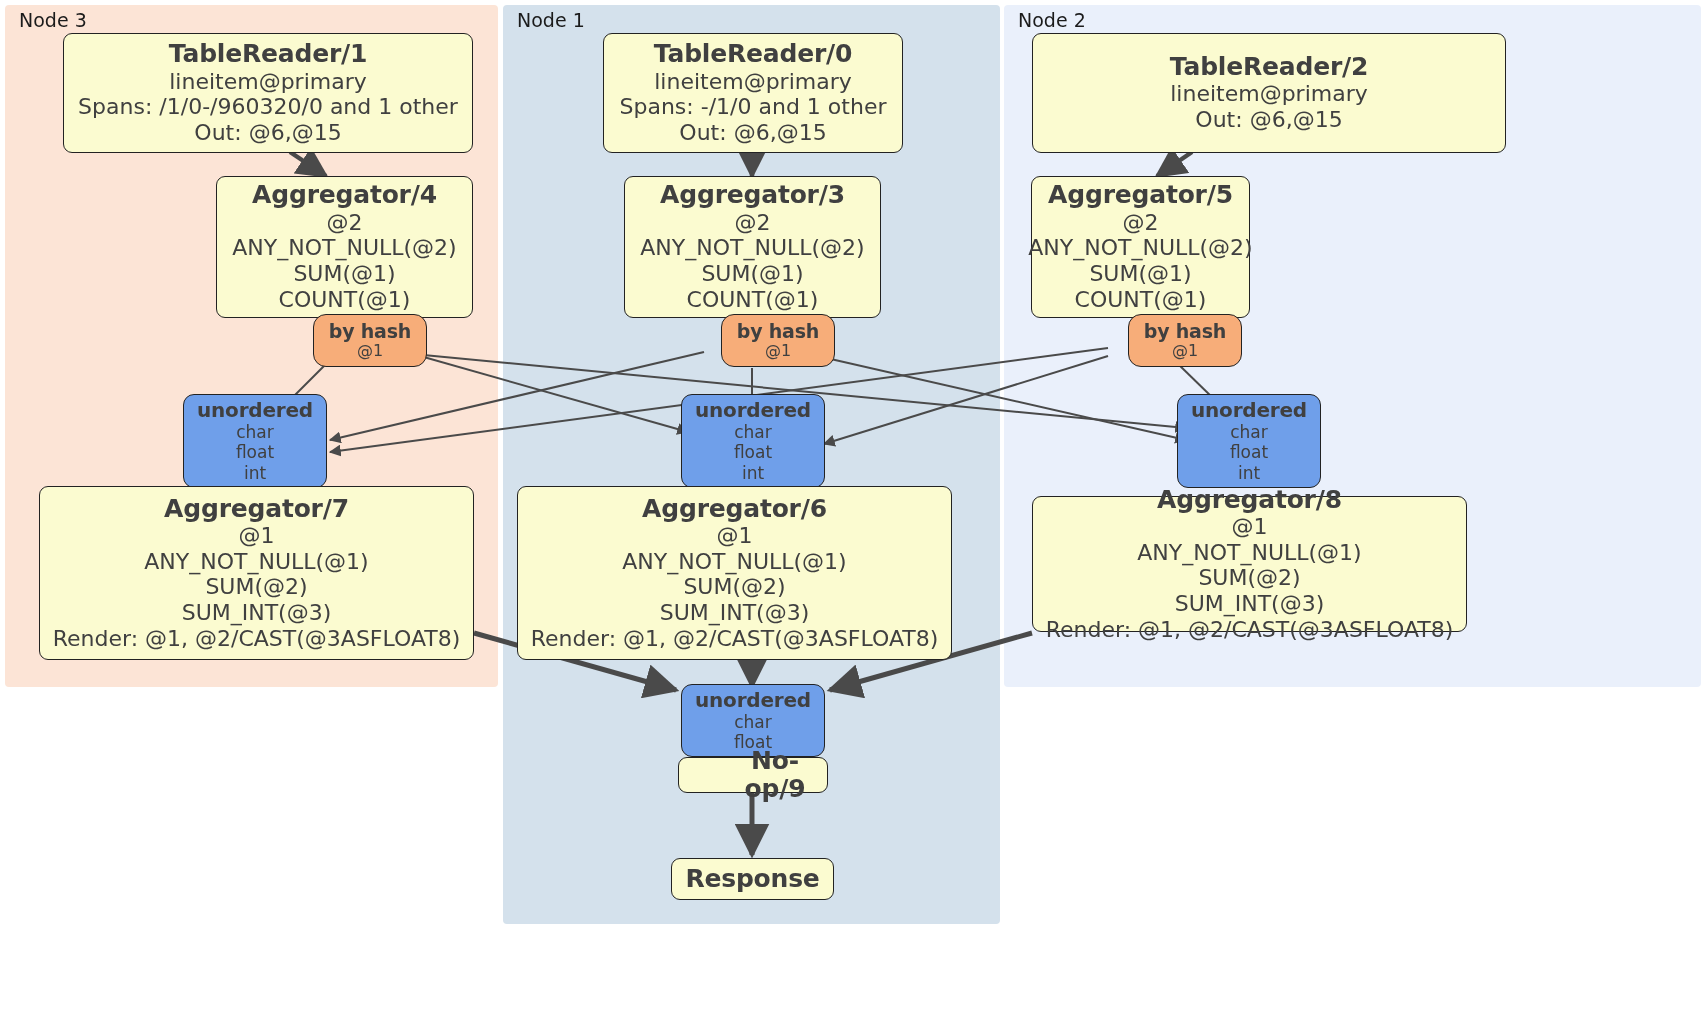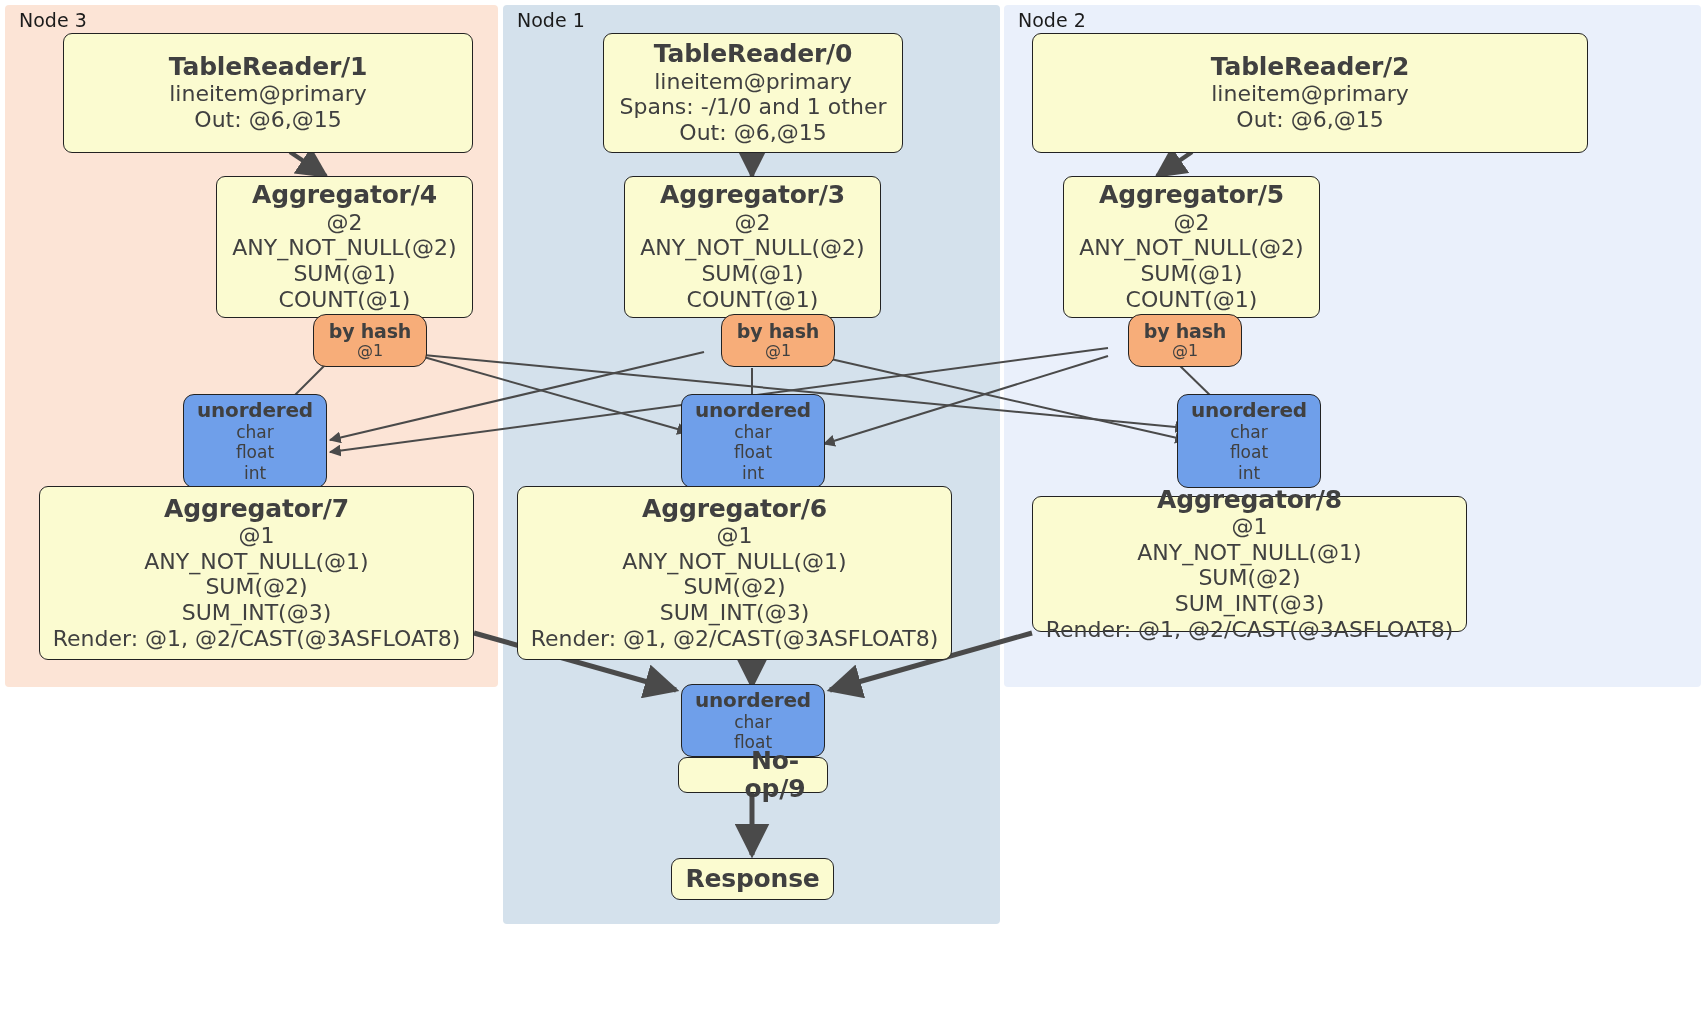--- a/index.html
+++ b/index.html
@@ -87,31 +87,32 @@
     <path d="M 474 633 L 676 690" stroke="#4a4a4a" stroke-width="5" fill="none" marker-end="url(#ahs)"></path>
     <path d="M 752 660 L 752 686" stroke="#4a4a4a" stroke-width="5" fill="none" marker-end="url(#ahs)"></path>
     <path d="M 1032 633 L 830 690" stroke="#4a4a4a" stroke-width="5" fill="none" marker-end="url(#ahs)"></path>
 
     <path d="M 752 792 L 752 855" stroke="#4a4a4a" stroke-width="5" fill="none" marker-end="url(#ahs)"></path>
   </svg>
 
   <div class="gbox proc" style="left:63px;top:33px;width:410px;height:120px;">
     <div class="ttl">TableReader/1</div>
     <div class="ln">lineitem@primary</div>
+    <div class="ln">Spans: /1/0-/960320/0 and 1 other</div>
     <div class="ln">Out: @6,@15</div>
   </div>
 
   <div class="gbox proc" style="left:603px;top:33px;width:300px;height:120px;">
     <div class="ttl">TableReader/0</div>
     <div class="ln">lineitem@primary</div>
     <div class="ln">Spans: -/1/0 and 1 other</div>
     <div class="ln">Out: @6,@15</div>
   </div>
 
-  <div class="gbox proc" style="left:1032px;top:33px;width:556px;height:120px;">
+  <div class="gbox proc" style="left:1032px;top:33px;width:474px;height:120px;">
     <div class="ttl">TableReader/2</div>
     <div class="ln">lineitem@primary</div>
     <div class="ln">Out: @6,@15</div>
   </div>
 
   <div class="gbox proc" style="left:216px;top:176px;width:257px;height:142px;">
     <div class="ttl">Aggregator/4</div>
     <div class="ln">@2</div>
     <div class="ln">ANY_NOT_NULL(@2)</div>
     <div class="ln">SUM(@1)</div>
@@ -119,21 +120,21 @@
   </div>
 
   <div class="gbox proc" style="left:624px;top:176px;width:257px;height:142px;">
     <div class="ttl">Aggregator/3</div>
     <div class="ln">@2</div>
     <div class="ln">ANY_NOT_NULL(@2)</div>
     <div class="ln">SUM(@1)</div>
     <div class="ln">COUNT(@1)</div>
   </div>
 
-  <div class="gbox proc" style="left:1031px;top:176px;width:257px;height:142px;margin-left:32px;">
+  <div class="gbox proc" style="left:1031px;top:176px;width:219px;height:142px;">
     <div class="ttl">Aggregator/5</div>
     <div class="ln">@2</div>
     <div class="ln">ANY_NOT_NULL(@2)</div>
     <div class="ln">SUM(@1)</div>
     <div class="ln">COUNT(@1)</div>
   </div>
 
   <div class="gbox router" style="left:287px;top:314px;width:114px;height:53px;">
     <div class="ttl">by hash</div>
     <div class="ln">@1</div>

